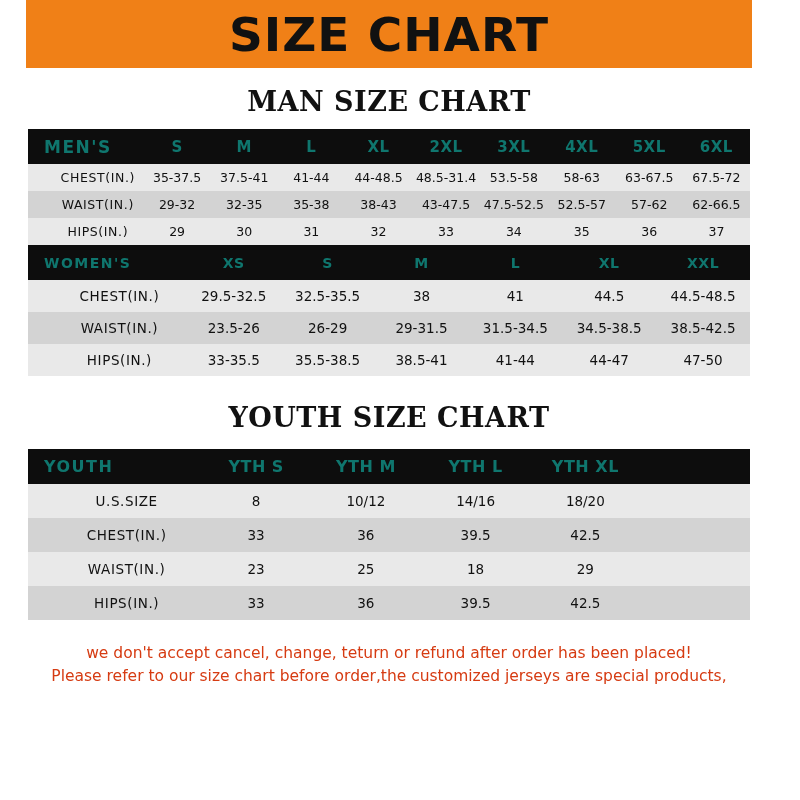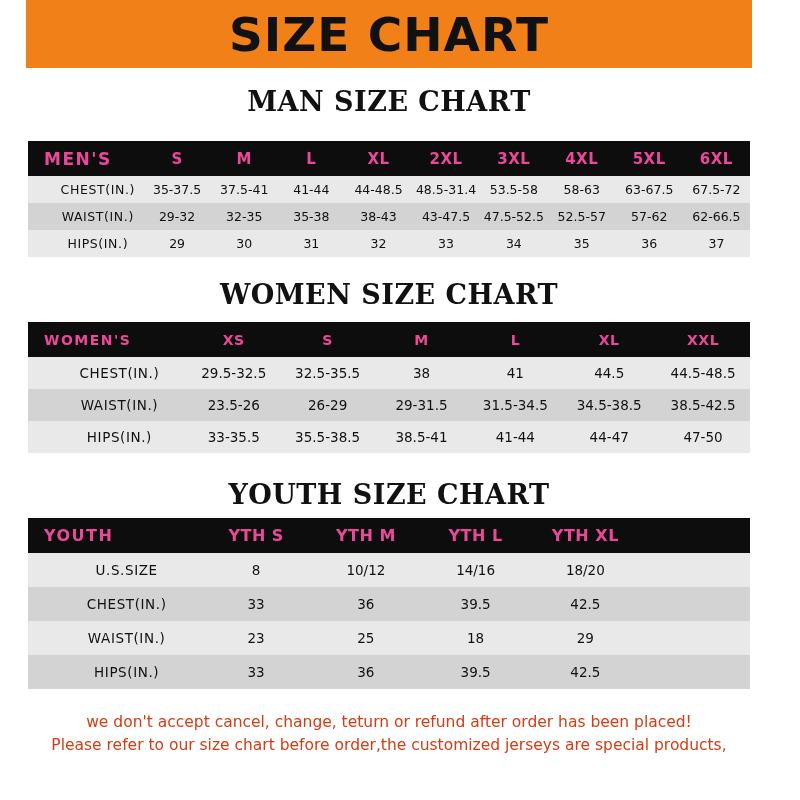--- a/index.html
+++ b/index.html
@@ -50,23 +50,23 @@
 
   
   .section-title {
     text-align: center;
     font-family: "DejaVu Serif", serif;
     font-weight: bold;
     font-size: 27px;
     color: #111111;
     letter-spacing: 0.5px;
   }
-  .man-title   { margin-top: 18px; margin-bottom: 24px; }
+  .man-title   { margin-top: 18px; margin-bottom: 12px; }
   .women-title { margin-top: 22px; margin-bottom: 12px; }
-  .youth-title { margin-top: 26px; margin-bottom: 8px; }
+  .youth-title { margin-top: 26px; margin-bottom: 16px; }
 
   
   .chart-wrap {
     margin: 0 28px;
   }
   table.size-table {
     width: 100%;
     border-collapse: collapse;
     table-layout: fixed;
   }
@@ -75,21 +75,21 @@
     text-align: center;
     font-family: "DejaVu Sans", sans-serif;
     color: #111111;
     padding: 0;
   }
   
   table.size-table thead tr {
     background: #0d0d0d;
   }
   table.size-table thead th {
-    color: #ec4899;
+    color: #0f766e;
     font-weight: bold;
     font-size: 15px;
     height: 35px;
     letter-spacing: 0.5px;
   }
   table.size-table thead th.rowlabel {
     text-align: left;
     padding-left: 16px;
     font-size: 17px;
     letter-spacing: 1.5px;
@@ -205,21 +205,20 @@
           <td>33</td>
           <td>34</td>
           <td>35</td>
           <td>36</td>
           <td>37</td>
         </tr>
       </tbody>
     </table>
   </div>
 
-  <div class="section-title women-title">WOMEN SIZE CHART</div>
   <div class="chart-wrap women">
     <table class="size-table">
       <colgroup>
         <col style="width:22%">
         <col style="width:13%">
           <col style="width:13%">
           <col style="width:13%">
         <col style="width:13%">
           <col style="width:13%">
           <col style="width:13%">

